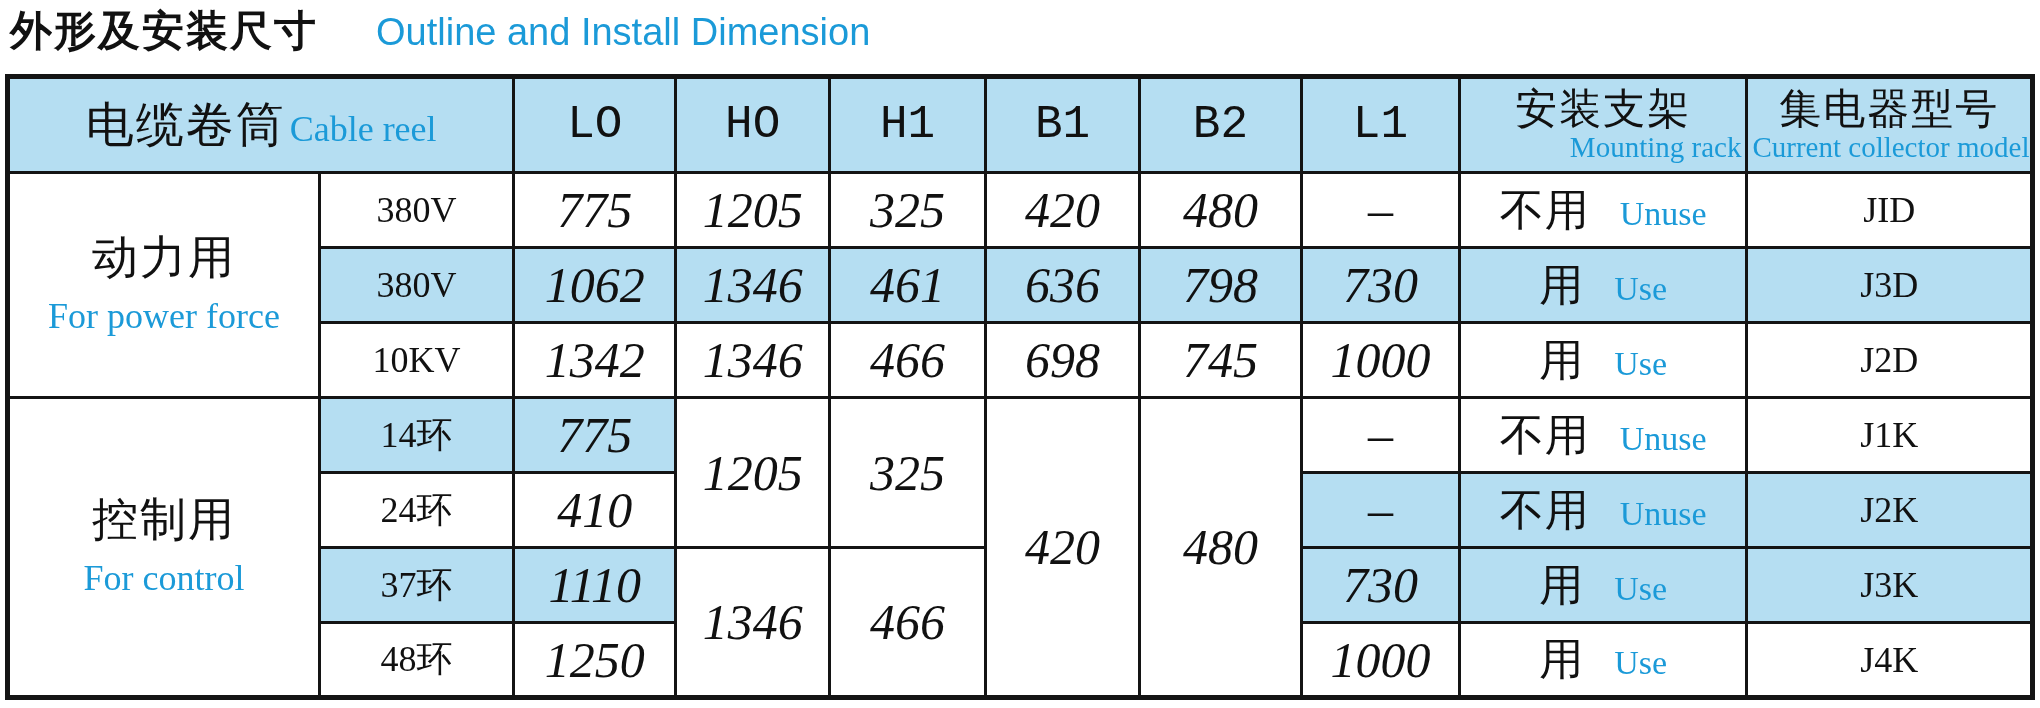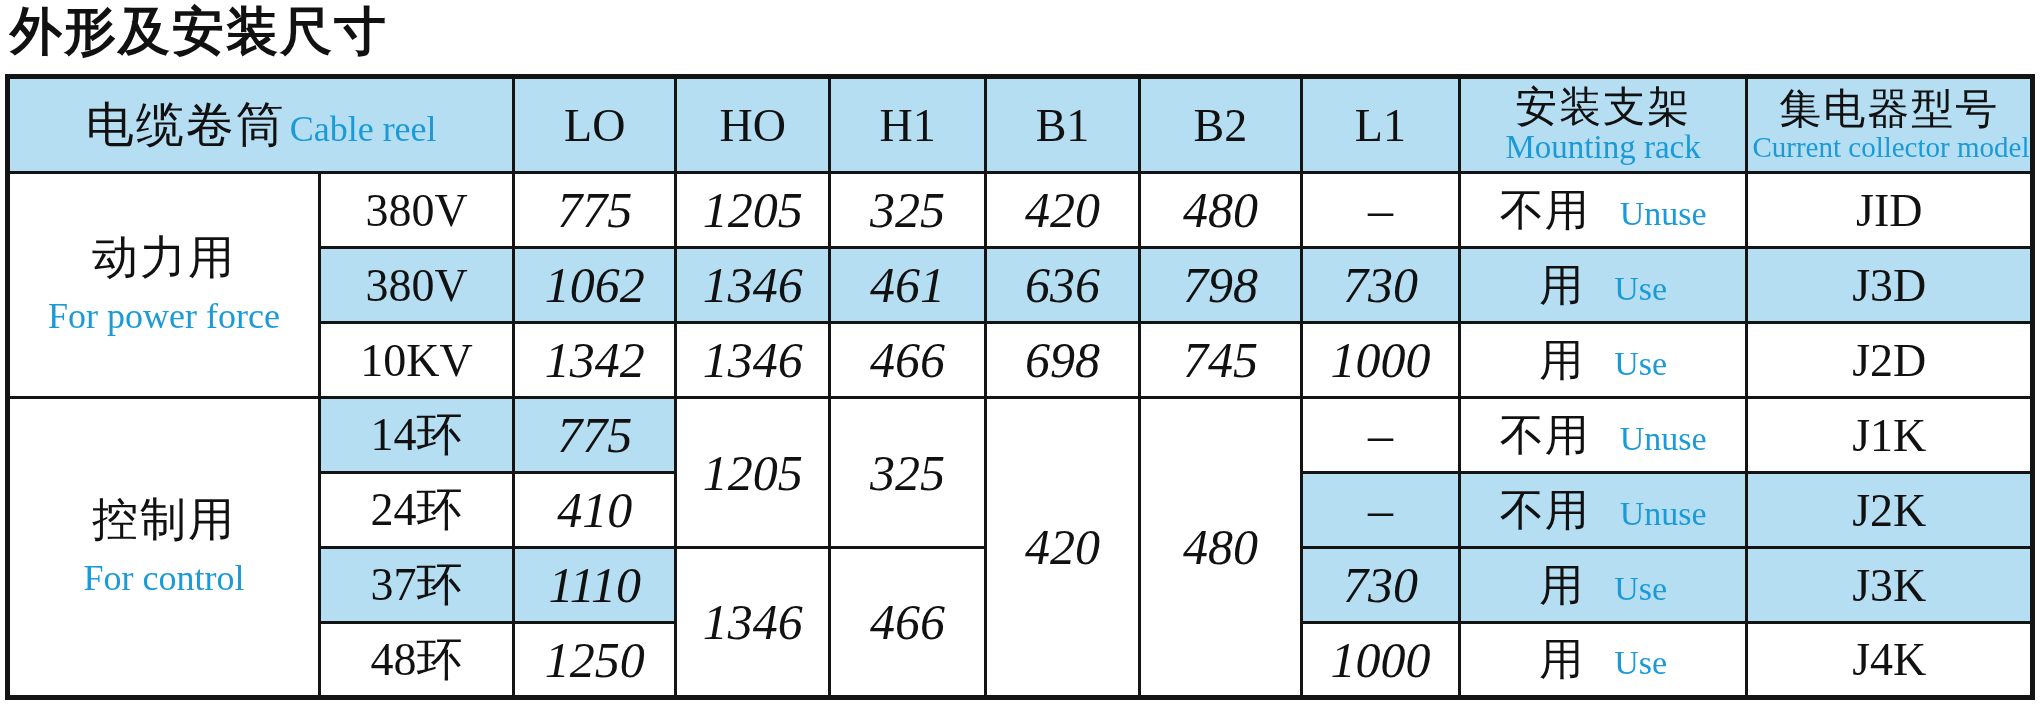--- a/index.html
+++ b/index.html
@@ -16,21 +16,21 @@
     font-family:"Liberation Serif","DejaVu Serif",serif;
     overflow:hidden;
   }
   
   .page-title{
     position:absolute;left:10px;top:0;height:66px;
     display:flex;align-items:baseline;
   }
   .title-zh{
     font-family:"Liberation Sans","DejaVu Sans",sans-serif;
-    font-weight:bold;font-size:52px;color:#111;letter-spacing:2px;
+    font-weight:bold;font-size:42px;color:#111;letter-spacing:2px;
     line-height:62px;
   }
   .title-en{
     font-family:"Liberation Sans","DejaVu Sans",sans-serif;
     font-size:38px;color:var(--accent);margin-left:58px;letter-spacing:0px;
   }
   
   table.dim-table{
     position:absolute;left:5px;top:74px;
     width:2030px;height:624px;
@@ -41,42 +41,43 @@
     border:3px solid var(--bd);
     text-align:center;vertical-align:middle;
     font-weight:normal;color:#111;
     padding:0 4px;overflow:hidden;
   }
   .dim-table thead tr{height:96px;}
   .dim-table tbody tr{height:75px;}
   thead th{background:var(--hl);border-bottom:4px solid var(--bd);}
   td.hl{background:var(--hl);}
   .num{font-size:50px;font-style:italic;}
-  .spec{font-size:46px;}
+  .spec{font-size:36px;}
   .zh-xl{font-size:48px;letter-spacing:2px;}
   .zh-lg{font-size:46px;letter-spacing:2px;}
   .zh-md{font-size:42px;letter-spacing:2px;}
-  .dimhead{font-size:46px;}
+  .dimhead{font-size:46px;font-family:Liberation Mono, monospace;}
   .en{color:var(--accent);white-space:nowrap;}
   .en-lg{font-size:36px;}
-  .en-md{font-size:33px;}
+  .en-md{font-size:29px;text-align:right;}
   .en-sm{font-size:29px;}
   .cat-cell .en{display:block;margin-top:12px;}
   .twoline div{line-height:1.08;}
   .rack-zh{font-size:44px;letter-spacing:1px;}
   .rack-en{font-size:34px;margin-left:26px;}
   .dash{font-size:50px;}
 </style>
 </head>
 <body>
 
 <div class="sheet">
 
   <div class="page-title">
     <span class="title-zh">外形及安装尺寸</span>
+    <span class="title-en">Outline and Install Dimension</span>
   </div>
 
   <table class="dim-table">
     <colgroup>
       <col style="width:15.4%">
         <col style="width:9.6%">
         <col style="width:8.0%">
       <col style="width:7.6%">
         <col style="width:7.7%">
         <col style="width:7.6%">

